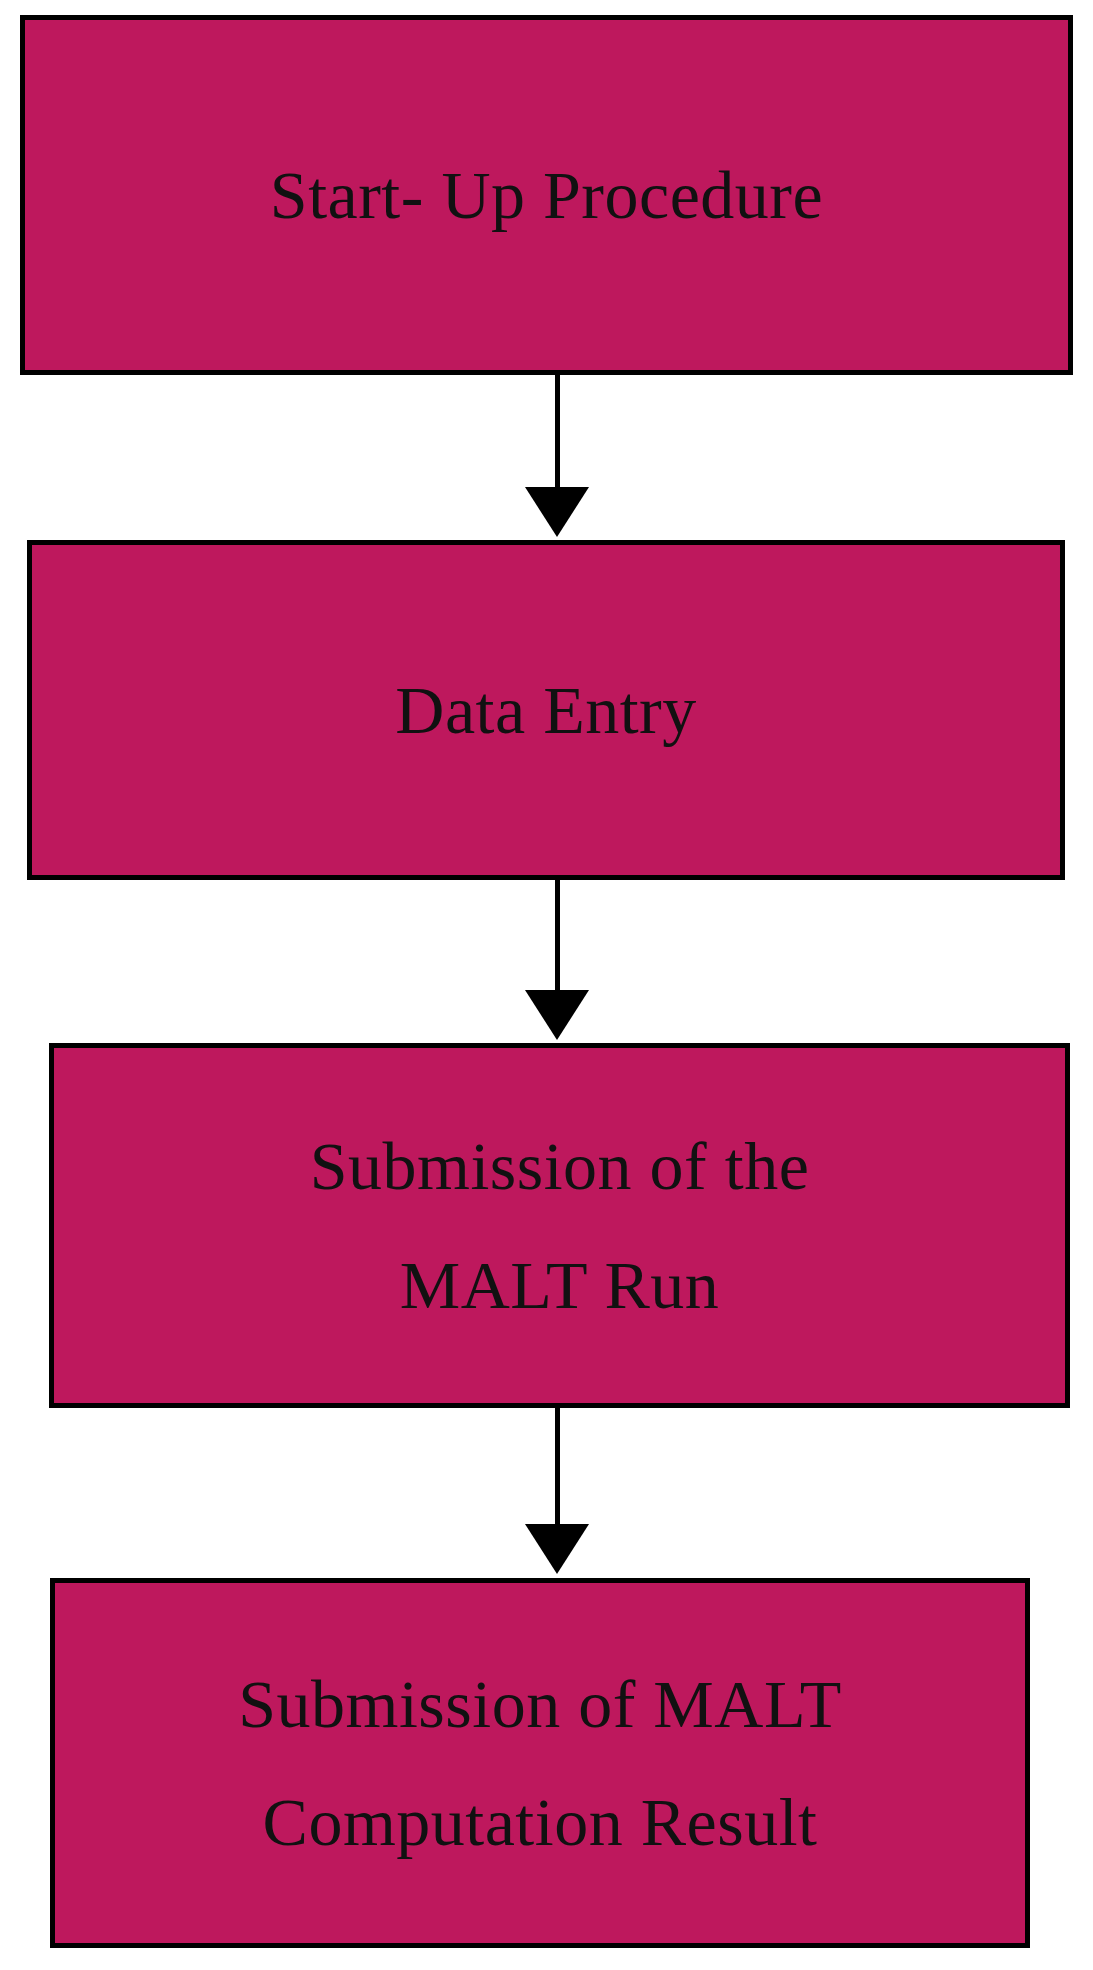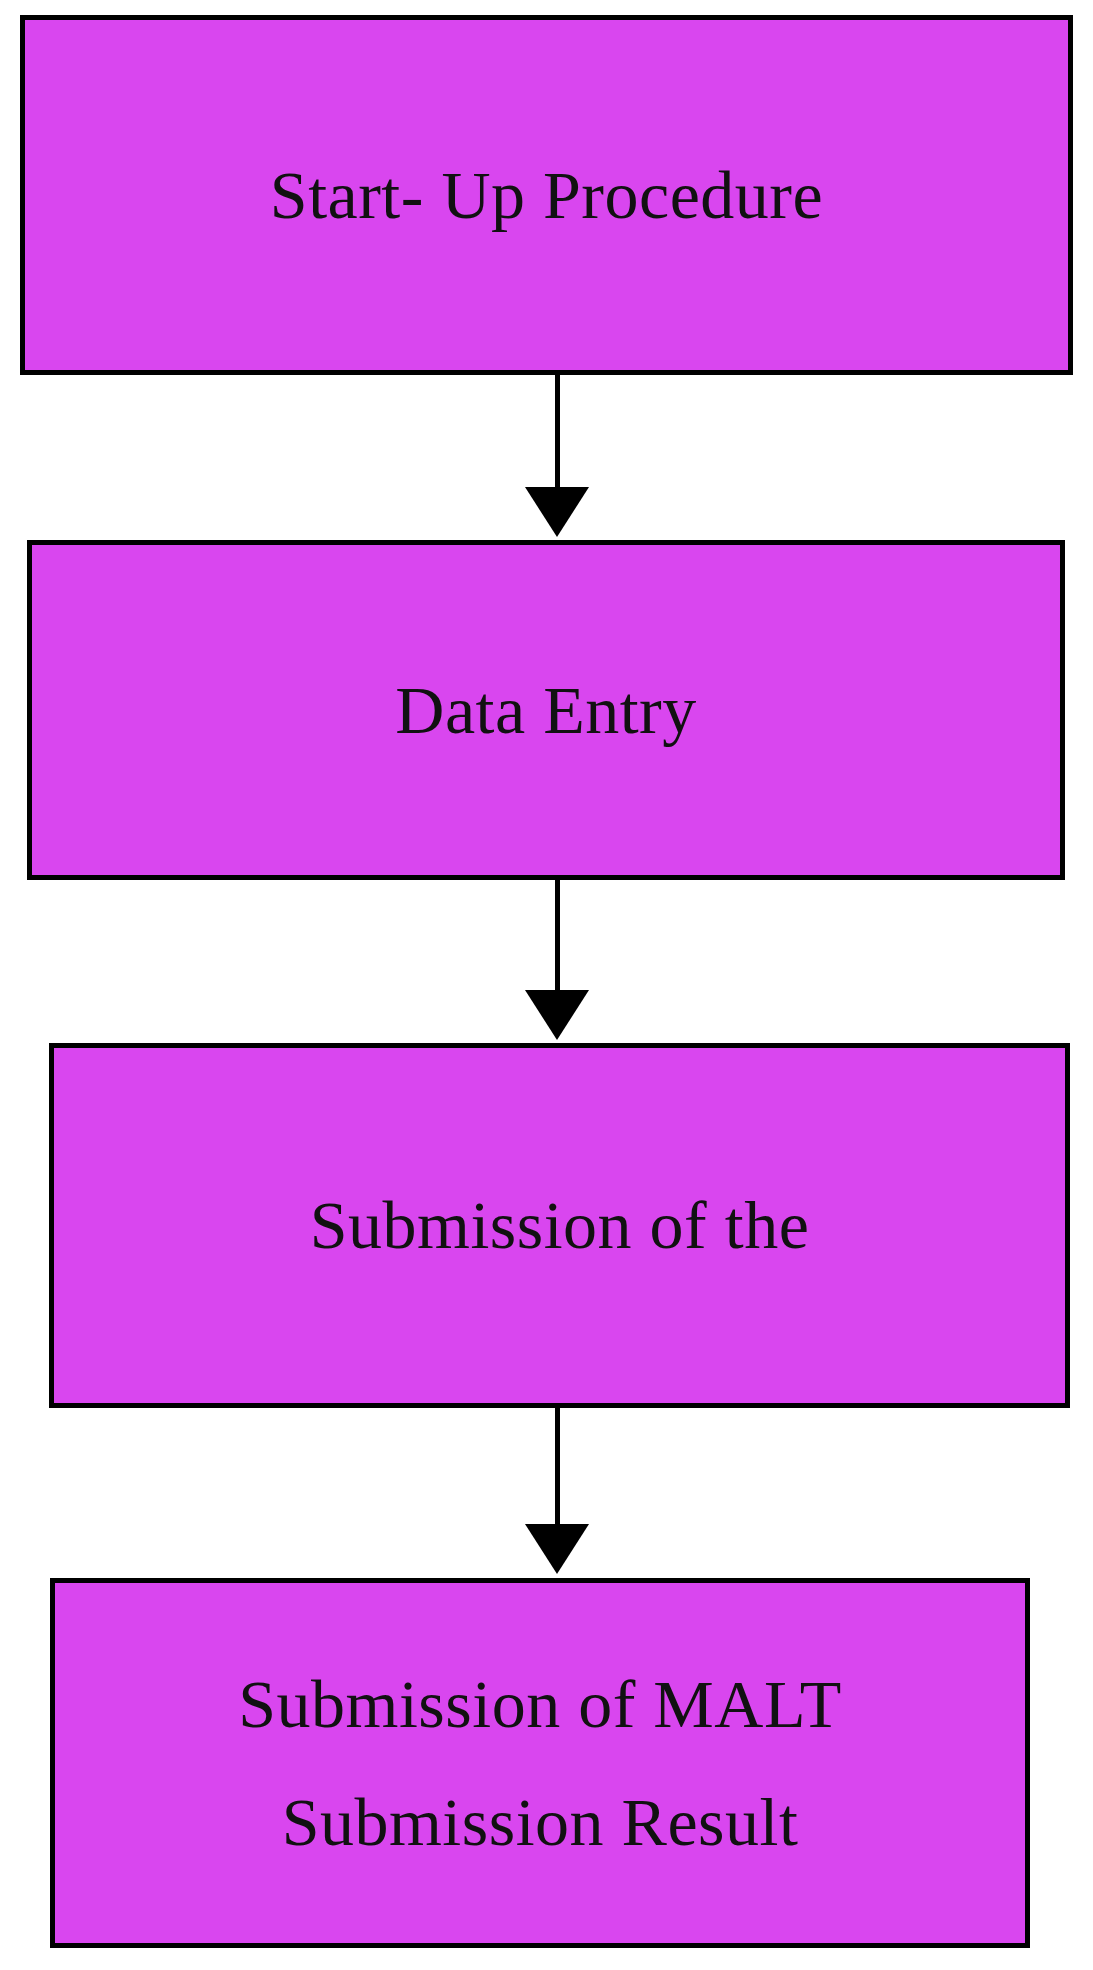--- a/index.html
+++ b/index.html
@@ -12,21 +12,21 @@
     position: relative;
     width: 1093px;
     height: 1970px;
     background: #ffffff;
     overflow: hidden;
     font-family: "Liberation Serif", "DejaVu Serif", serif;
   }
   .node {
     position: absolute;
     box-sizing: border-box;
-    background: #d946ef;
+    background: #be185d;
     border: 5px solid #000000;
     display: flex;
     flex-direction: column;
     align-items: center;
     justify-content: center;
     text-align: center;
   }
   .node-label {
     color: #111111;
     font-size: 68px;
@@ -92,25 +92,26 @@
     <div class="node-label">Data Entry</div>
   </div>
 
   <div class="connector" id="connector-2">
     <div class="connector-stem"></div>
     <div class="connector-head"></div>
   </div>
 
   <div class="node" id="node-3">
     <div class="node-label">Submission of the</div>
+    <div class="node-label line-2">MALT Run</div>
   </div>
 
   <div class="connector" id="connector-3">
     <div class="connector-stem"></div>
     <div class="connector-head"></div>
   </div>
 
   <div class="node" id="node-4">
     <div class="node-label">Submission of MALT</div>
-    <div class="node-label line-2">Submission Result</div>
+    <div class="node-label line-2">Computation Result</div>
   </div>
 
 </div>
 
 </body></html>

